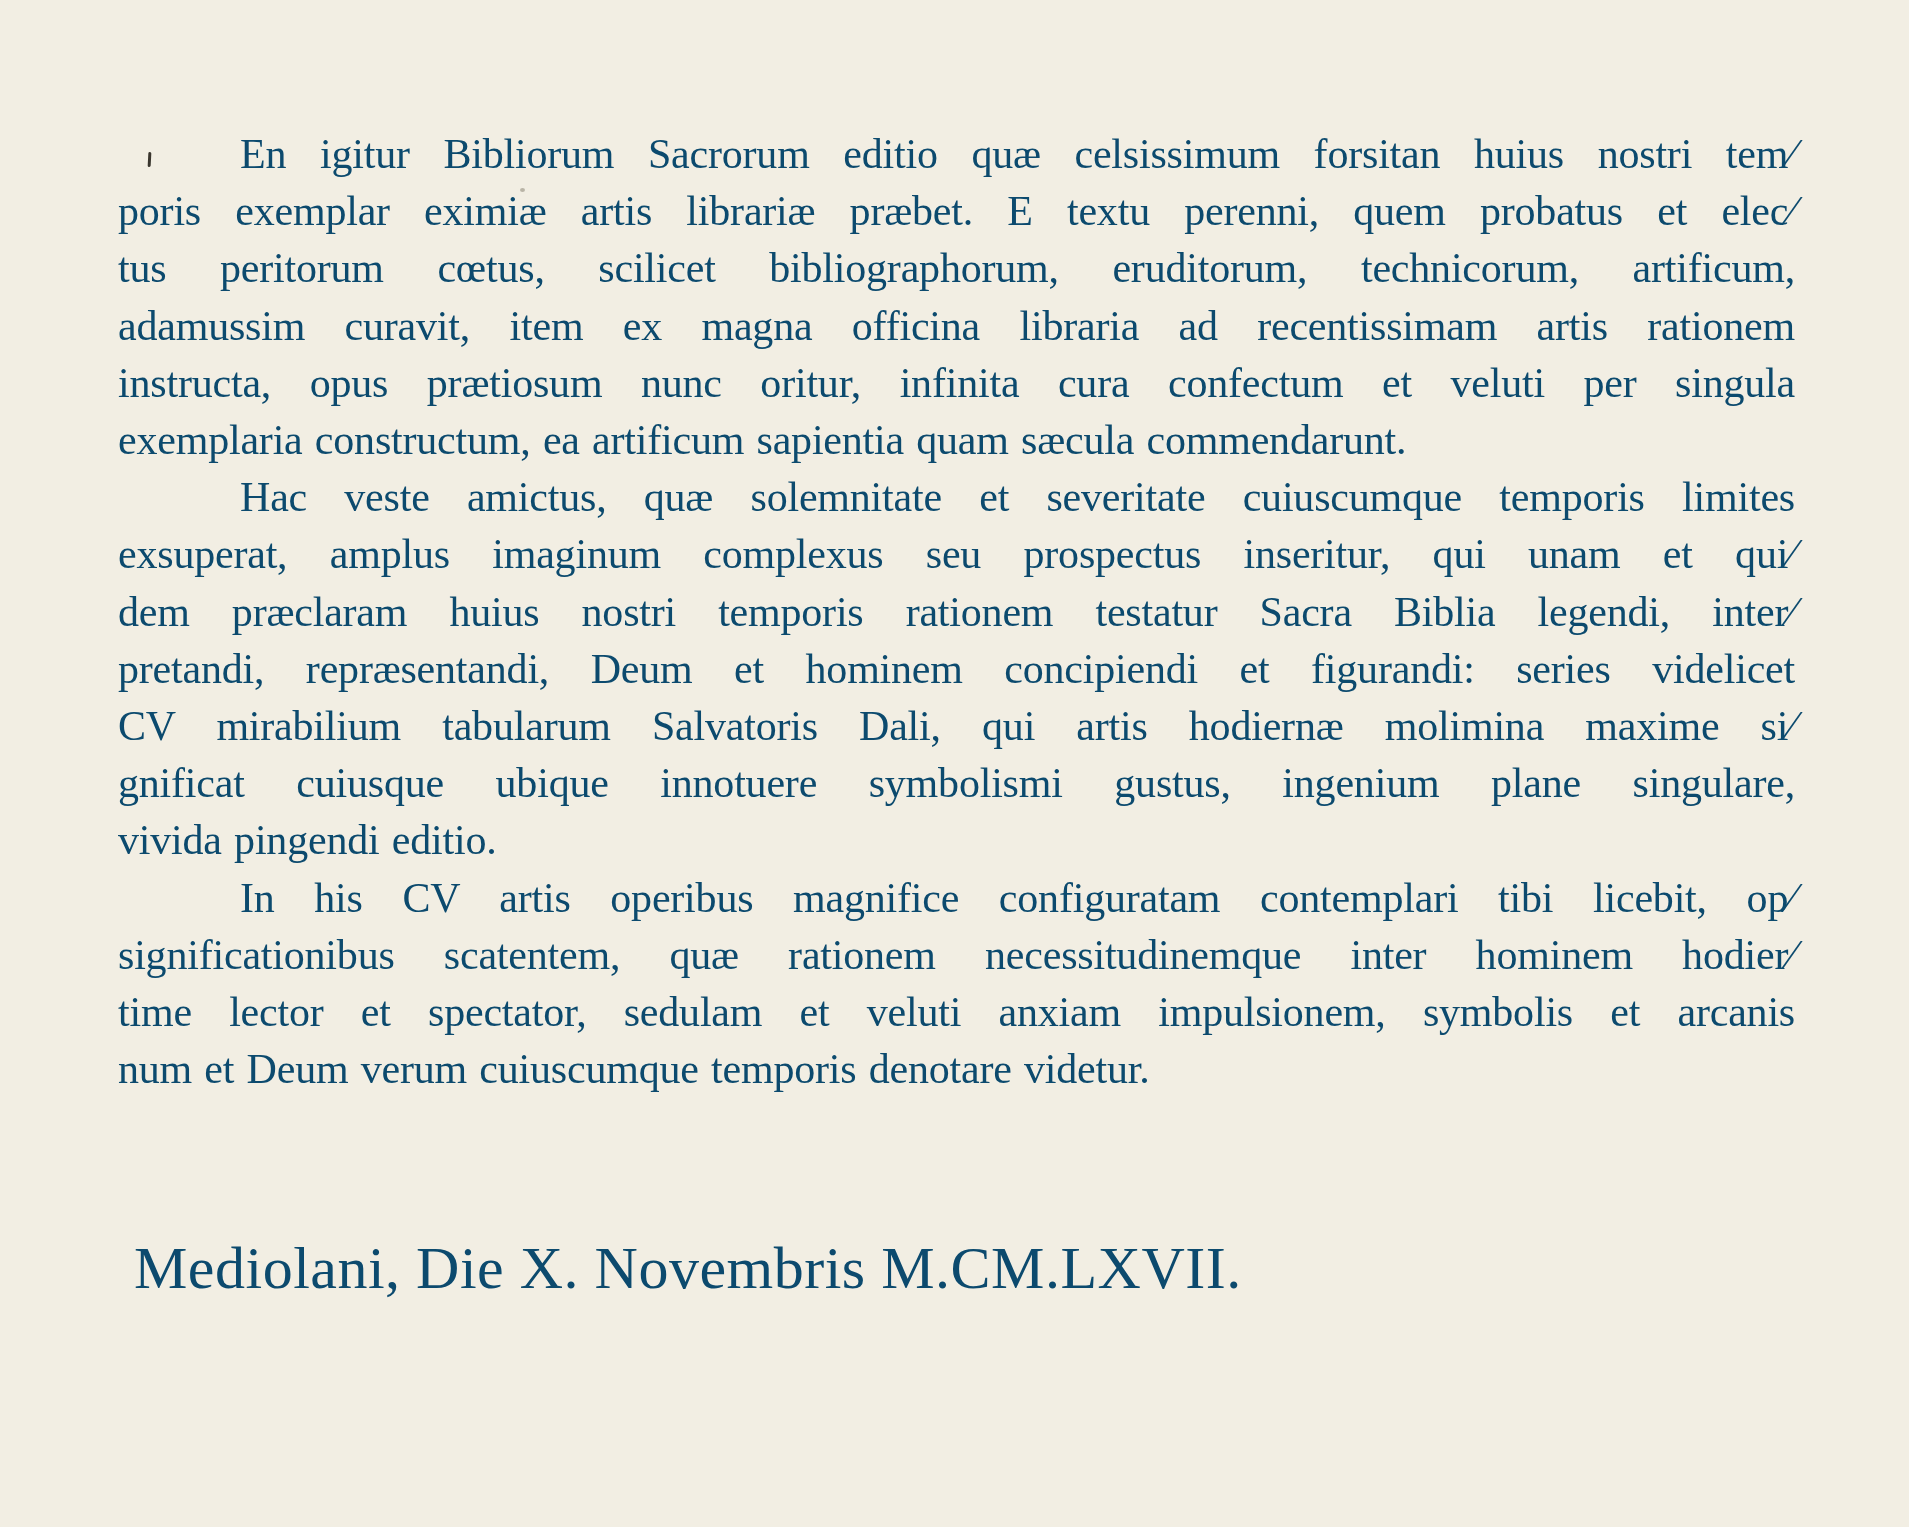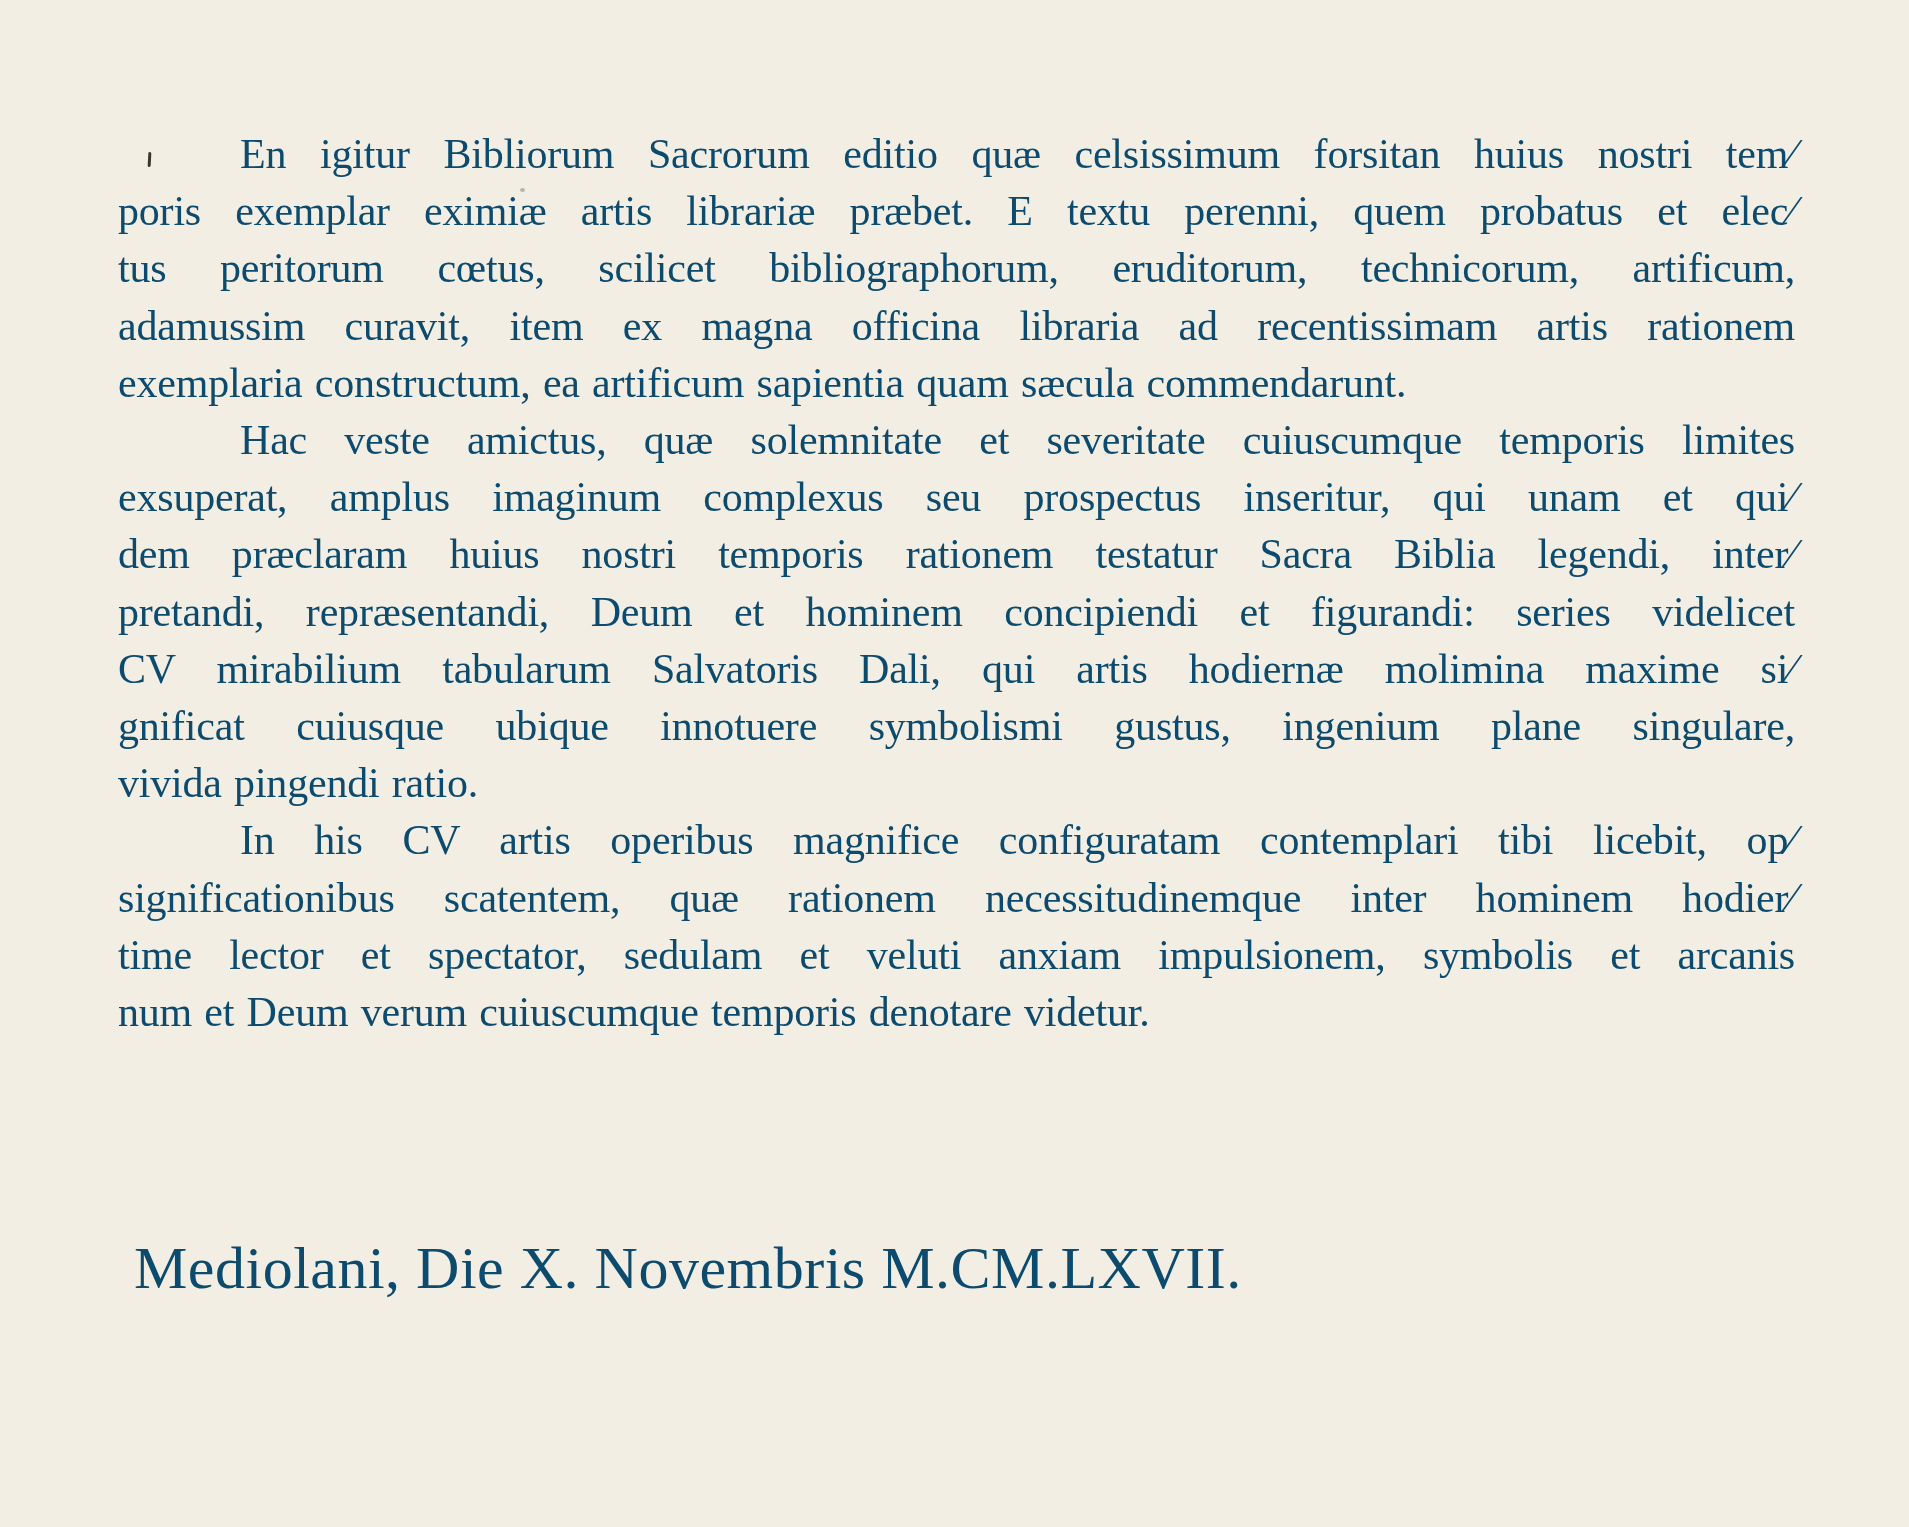--- a/index.html
+++ b/index.html
@@ -77,31 +77,32 @@
   <span class="speck"></span>
   <span class="speck2"></span>
 
   <div class="text-block">
 
     <div class="para">
       <div class="line indent">En igitur Bibliorum Sacrorum editio quæ celsissimum forsitan huius nostri tem⁄</div>
       <div class="line">poris exemplar eximiæ artis librariæ præbet. E textu perenni, quem probatus et elec⁄</div>
       <div class="line">tus peritorum cœtus, scilicet bibliographorum, eruditorum, technicorum, artificum,</div>
       <div class="line">adamussim curavit, item ex magna officina libraria ad recentissimam artis rationem</div>
+      <div class="line">instructa, opus prætiosum nunc oritur, infinita cura confectum et veluti per singula</div>
       <div class="line last">exemplaria constructum, ea artificum sapientia quam sæcula commendarunt.</div>
     </div>
 
     <div class="para">
       <div class="line indent">Hac veste amictus, quæ solemnitate et severitate cuiuscumque temporis limites</div>
       <div class="line">exsuperat, amplus imaginum complexus seu prospectus inseritur, qui unam et qui⁄</div>
       <div class="line">dem præclaram huius nostri temporis rationem testatur Sacra Biblia legendi, inter⁄</div>
       <div class="line">pretandi, repræsentandi, Deum et hominem concipiendi et figurandi: series videlicet</div>
       <div class="line">CV mirabilium tabularum Salvatoris Dali, qui artis hodiernæ molimina maxime si⁄</div>
       <div class="line">gnificat cuiusque ubique innotuere symbolismi gustus, ingenium plane singulare,</div>
-      <div class="line last">vivida pingendi ratio.</div>
+      <div class="line last">vivida pingendi editio.</div>
     </div>
 
     <div class="para">
       <div class="line indent">In his CV artis operibus magnifice configuratam contemplari tibi licebit, op⁄</div>
       <div class="line">significationibus scatentem, quæ rationem necessitudinemque inter hominem hodier⁄</div>
       <div class="line">time lector et spectator, sedulam et veluti anxiam impulsionem, symbolis et arcanis</div>
       <div class="line last">num et Deum verum cuiuscumque temporis denotare videtur.</div>
     </div>
 
   </div>

